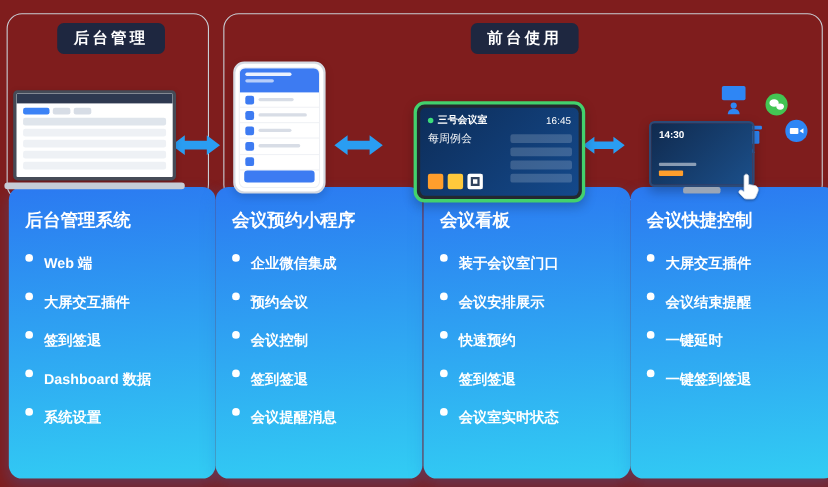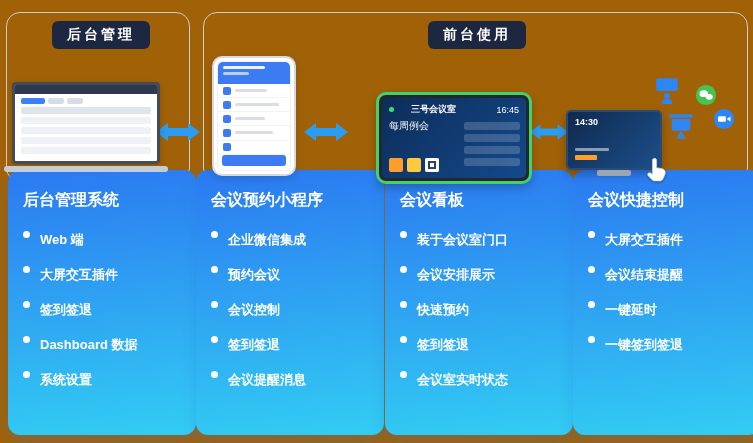--- a/index.html
+++ b/index.html
@@ -1,16 +1,16 @@
 <!DOCTYPE html>
 <html><head>
 <meta charset="utf-8">
 <style>
   html,body{margin:0;padding:0;background:#fff;}
-  .stage{position:relative;width:753px;height:443px;background:#a16207;overflow:hidden;
+  .stage{position:relative;width:753px;height:443px;background:#7f1d1d;overflow:hidden;
          font-family:"Liberation Sans","DejaVu Sans",sans-serif;}
 
   
   .frame{position:absolute;border:1px solid #c9cdd4;border-radius:14px;z-index:1;background:transparent;}
   .frame-backend{left:6px;top:12px;width:182px;height:168px;}
   .frame-frontend{left:203px;top:12px;width:543px;height:168px;}
 
   .badge{position:absolute;background:#1e2740;color:#fff;font-size:14px;font-weight:700;
          letter-spacing:3px;padding:5px 15px;border-radius:6px;z-index:2;}
   .badge-backend{left:52px;top:21px;}
@@ -63,34 +63,34 @@
   .p-row:nth-of-type(4) .p-line{width:30px;}
   .p-row:nth-of-type(5) .p-line{width:38px;}
   .p-btn{height:12px;background:#3d7bf2;border-radius:3px;margin:auto 4px 4px;}
 
   
   .kanban{position:absolute;left:376px;top:92px;width:156px;height:92px;background:#23282f;
           border:3px solid #43d16d;border-radius:10px;box-shadow:0 4px 10px rgba(0,0,0,.22);
           padding:3px;box-sizing:border-box;z-index:6;}
   .k-screen{width:100%;height:100%;border-radius:5px;position:relative;overflow:hidden;color:#fff;
             background:linear-gradient(135deg,#0d2d59 0%,#14498b 100%);}
-  .k-head{display:flex;align-items:center;gap:17px;padding:5px 7px 2px;font-size:9px;font-weight:700;}
+  .k-head{display:flex;align-items:center;gap:4px;padding:5px 7px 2px;font-size:9px;font-weight:700;}
   .k-dot{width:5px;height:5px;border-radius:50%;background:#3bdc7a;flex:none;}
   .k-time{margin-left:auto;font-weight:400;}
   .k-meeting{font-size:10px;padding:1px 7px;opacity:.95;}
   .k-list{position:absolute;right:6px;top:24px;width:56px;}
   .k-list span{display:block;height:8px;border-radius:2px;background:rgba(255,255,255,.18);margin-bottom:4px;}
   .k-squares{position:absolute;left:7px;bottom:6px;display:flex;gap:4px;}
   .k-sq{width:14px;height:14px;border-radius:2px;}
   .k-sq.orange{background:#ff9e2c;}
   .k-sq.gold{background:#ffc93c;}
   .k-sq.qr{background:#fff;box-shadow:inset 0 0 0 3px #fff, inset 0 0 0 5px #30435e;}
 
   
-  .tv{position:absolute;left:566px;top:110px;width:96px;height:60px;border-radius:5px;
+  .tv{position:absolute;left:590px;top:110px;width:96px;height:60px;border-radius:5px;
       background:linear-gradient(135deg,#102a4e 0%,#1b4f8a 100%);
       border:2px solid #2c4a77;box-shadow:0 4px 10px rgba(0,0,0,.25);box-sizing:border-box;z-index:6;text-align:center;}
   .tv-time{position:absolute;left:7px;top:5px;color:#fff;font-size:9px;font-weight:700;}
   .tv-chip{position:absolute;left:7px;bottom:8px;width:22px;height:5px;background:#ff9e2c;border-radius:1px;}
   .tv-line{position:absolute;left:7px;bottom:17px;width:34px;height:3px;background:rgba(255,255,255,.5);border-radius:1px;}
   .tv-stand{position:absolute;left:50%;transform:translateX(-50%);bottom:-8px;width:34px;height:6px;
             background:#9aa6b6;border-radius:2px;}
   .tv-hand{position:absolute;right:-12px;bottom:-16px;width:28px;height:28px;
            filter:drop-shadow(0 1px 1px rgba(0,0,0,.35));}
 

